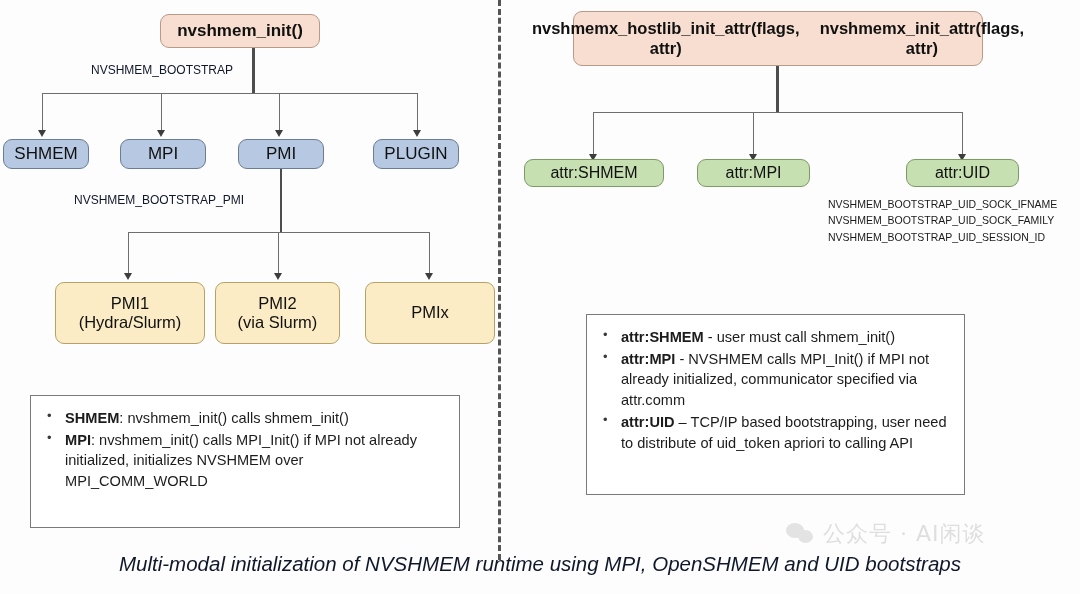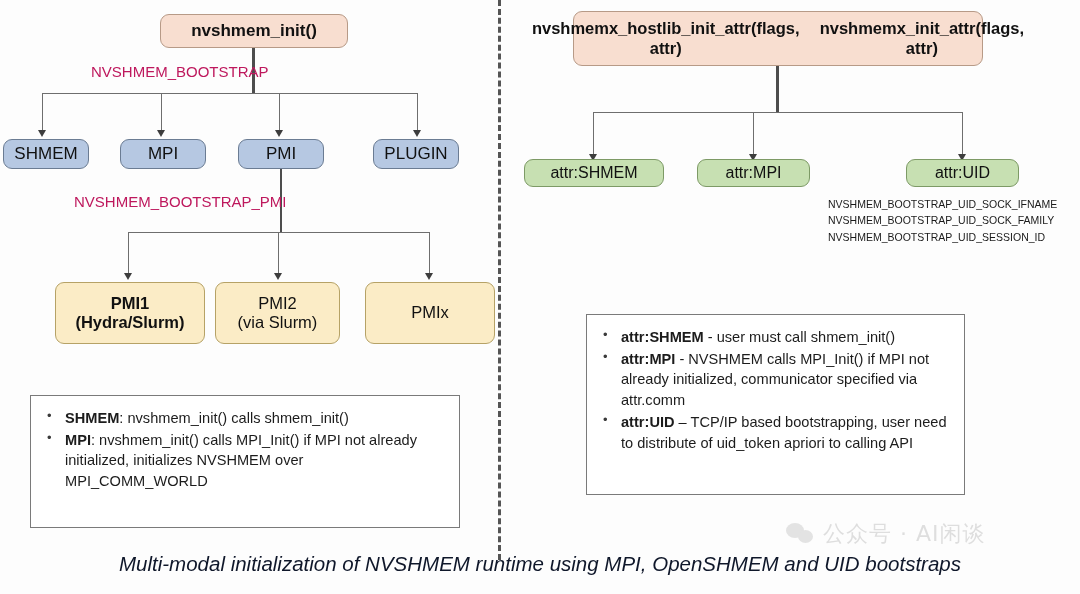--- a/index.html
+++ b/index.html
@@ -41,22 +41,22 @@
     position: absolute;
     width: 0; height: 0;
     border-left: 4.5px solid transparent;
     border-right: 4.5px solid transparent;
     border-top: 7px solid #3d3d3d;
   }
 
   
   .edge-label {
     position: absolute;
-    font-size: 15px;
-    color: #be185d;
+    font-size: 12px;
+    color: #0f172a;
     white-space: nowrap;
   }
 
   
   .envlist {
     position: absolute;
     font-size: 10.5px;
     color: #1a1a1a;
     line-height: 1.55;
     white-space: nowrap;
@@ -131,21 +131,21 @@
     border-radius: 50%;
   }
   .wechat .b1 { width: 18px; height: 15px; left: 0; top: 0; }
   .wechat .b2 { width: 15px; height: 13px; left: 12px; top: 7px; }
 </style>
 </head>
 <body>
 
 <div id="stage">
 
-  <div class="node peach" style="left:160px; top:14px; width:188px; height:34px; font-size:17px;">nvshmem_init()</div>
+  <div class="node peach" style="left:160px; top:14px; width:160px; height:34px; font-size:17px;">nvshmem_init()</div>
 
   <div class="ln" style="left:252px; top:48px; width:2.5px; height:46px;"></div>
 
   <div class="edge-label" style="left:91px; top:63px;">NVSHMEM_BOOTSTRAP</div>
 
   <div class="ln thin" style="left:42px; top:93px; width:376px; height:1.4px;"></div>
 
   <div class="ln thin" style="left:42px; top:93px; width:1.4px; height:39px;"></div>
   <div class="arrow" style="left:38px; top:130px;"></div>
 
@@ -171,21 +171,21 @@
 
   <div class="ln thin" style="left:128px; top:232px; width:1.4px; height:43px;"></div>
   <div class="arrow" style="left:124px; top:273px;"></div>
 
   <div class="ln thin" style="left:278px; top:232px; width:1.4px; height:43px;"></div>
   <div class="arrow" style="left:274px; top:273px;"></div>
 
   <div class="ln thin" style="left:429px; top:232px; width:1.4px; height:43px;"></div>
   <div class="arrow" style="left:425px; top:273px;"></div>
 
-  <div class="node cream" style="left:55px; top:282px; width:150px; height:62px; font-size:16.5px;font-weight:bold;">PMI1
+  <div class="node cream" style="left:55px; top:282px; width:150px; height:62px; font-size:16.5px;">PMI1
 (Hydra/Slurm)</div>
   <div class="node cream" style="left:215px; top:282px; width:125px; height:62px; font-size:16.5px;">PMI2
 (via Slurm)</div>
   <div class="node cream" style="left:365px; top:282px; width:130px; height:62px; font-size:16.5px;">PMIx</div>
 
   <div class="panel" style="left:30px; top:395px; width:430px; height:133px;">
     <ul>
       <li>
         <b>SHMEM</b><span>: nvshmem_init() calls shmem_init()</span>
       </li>

